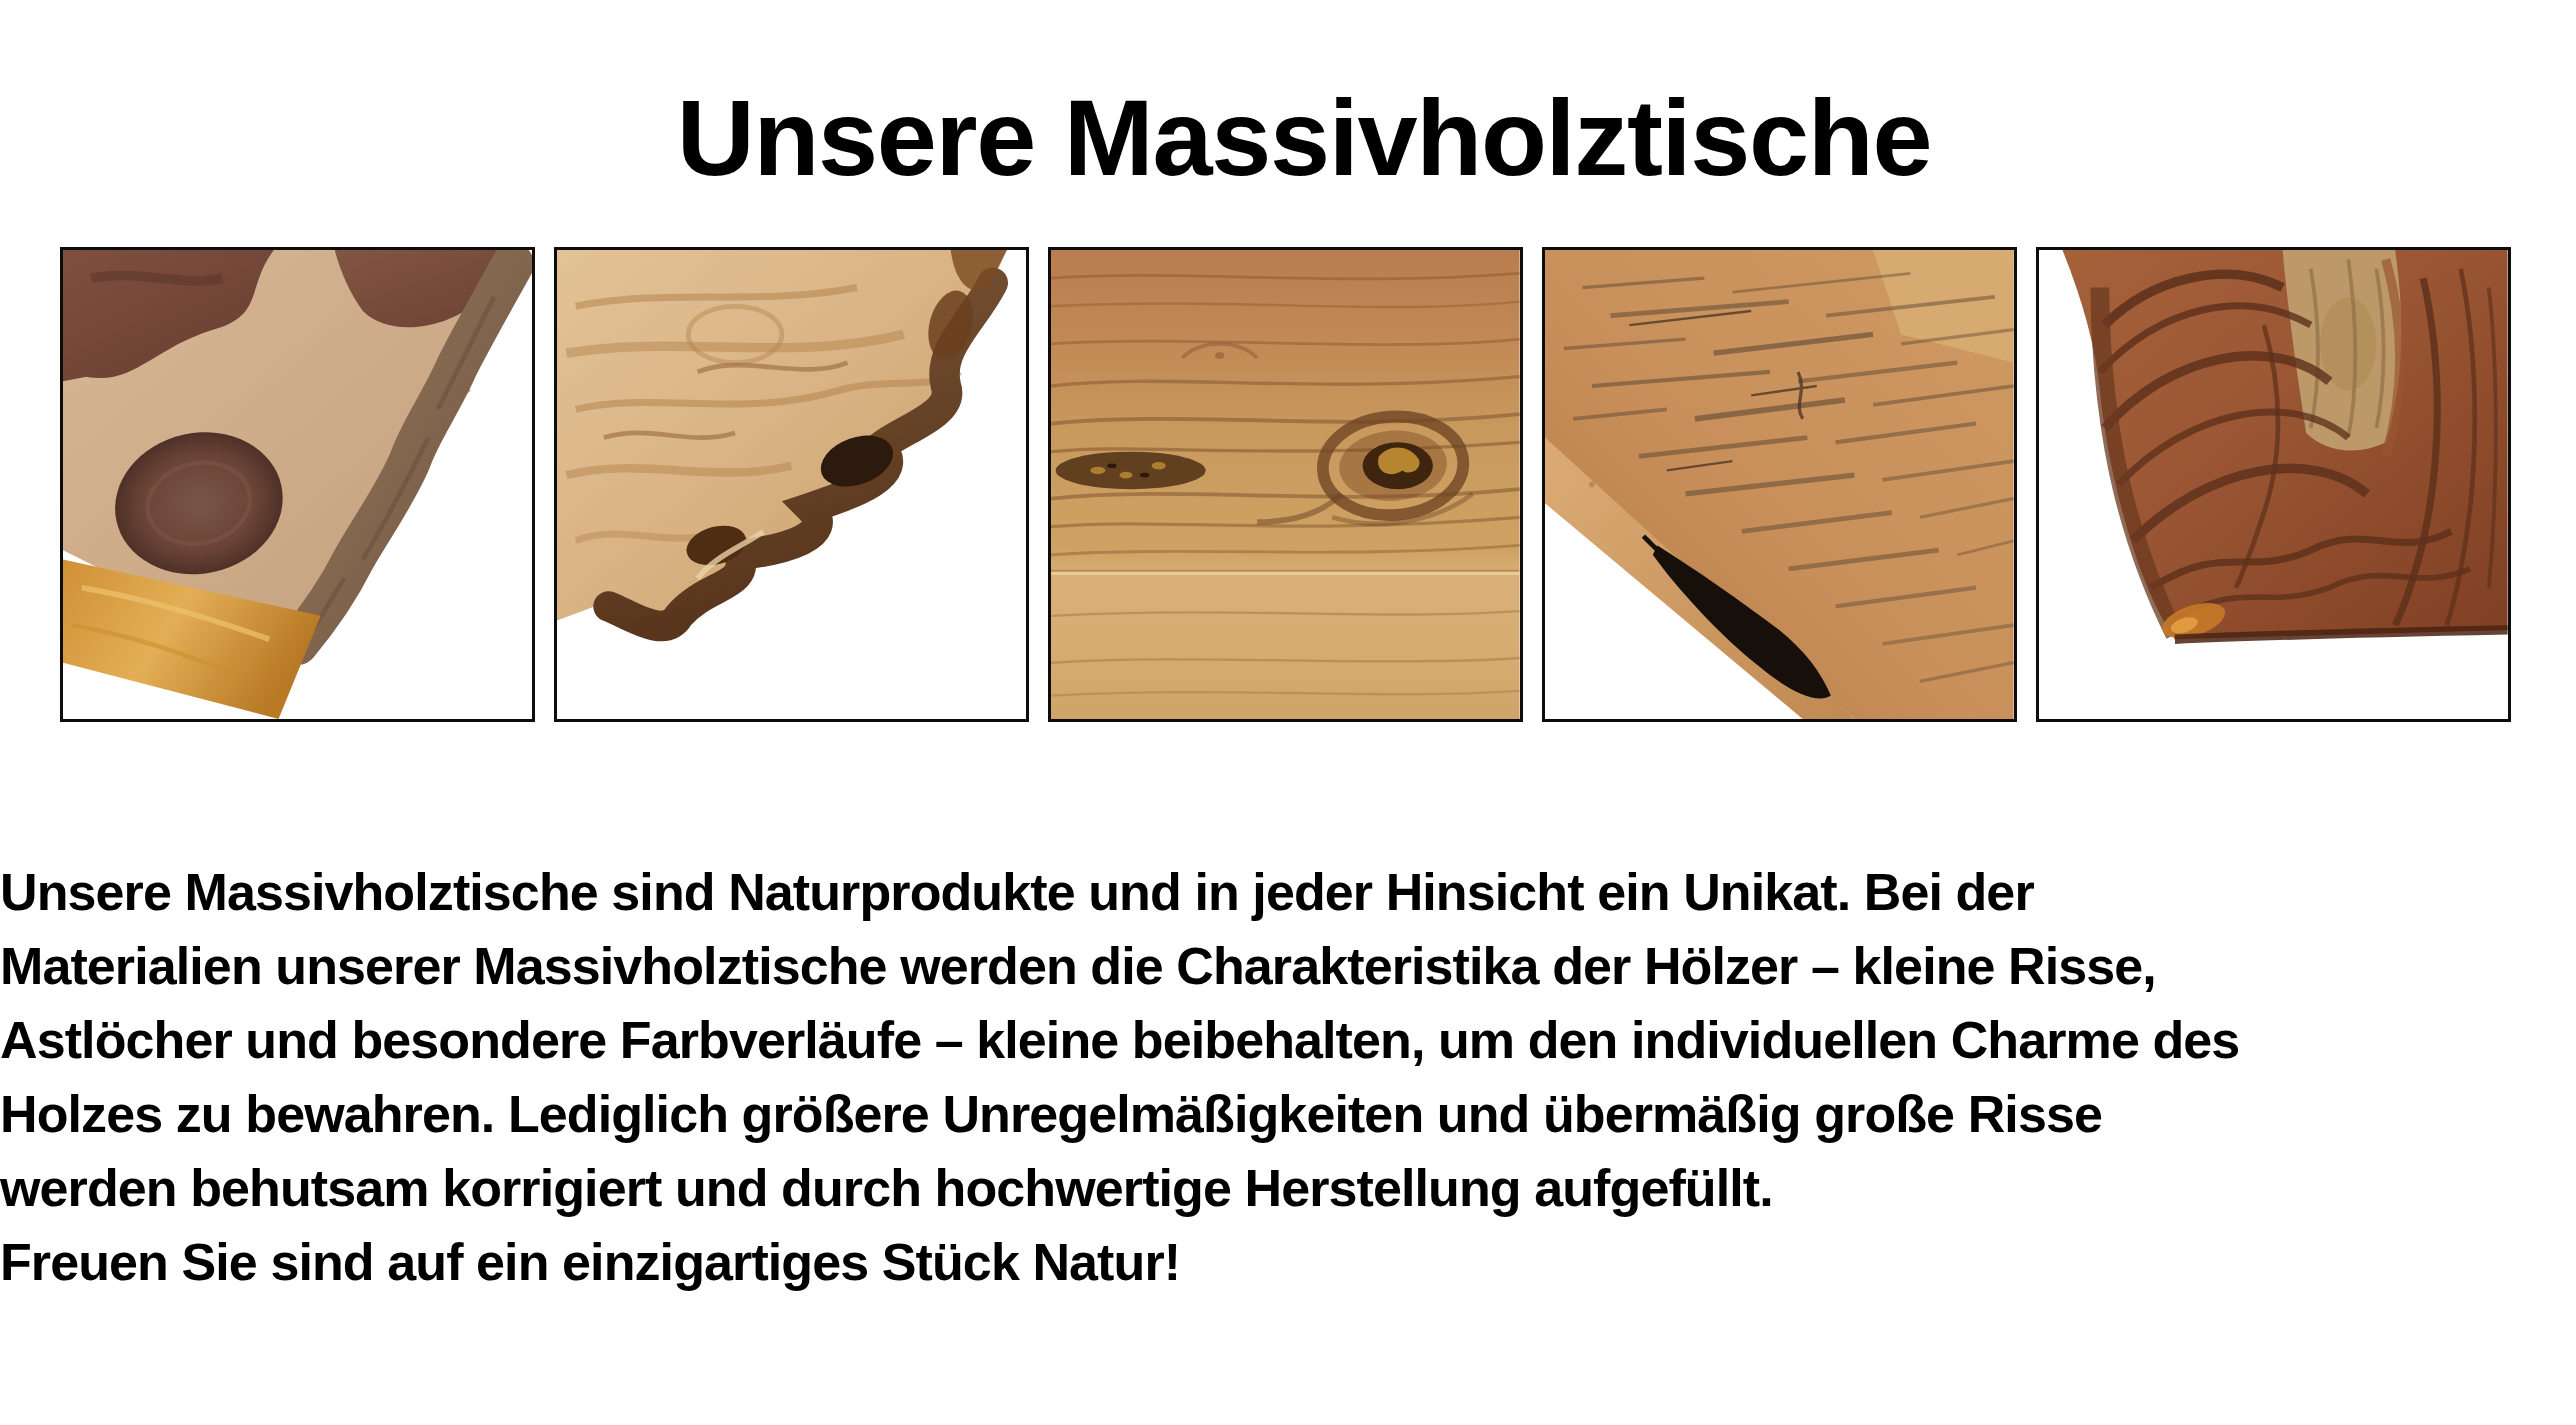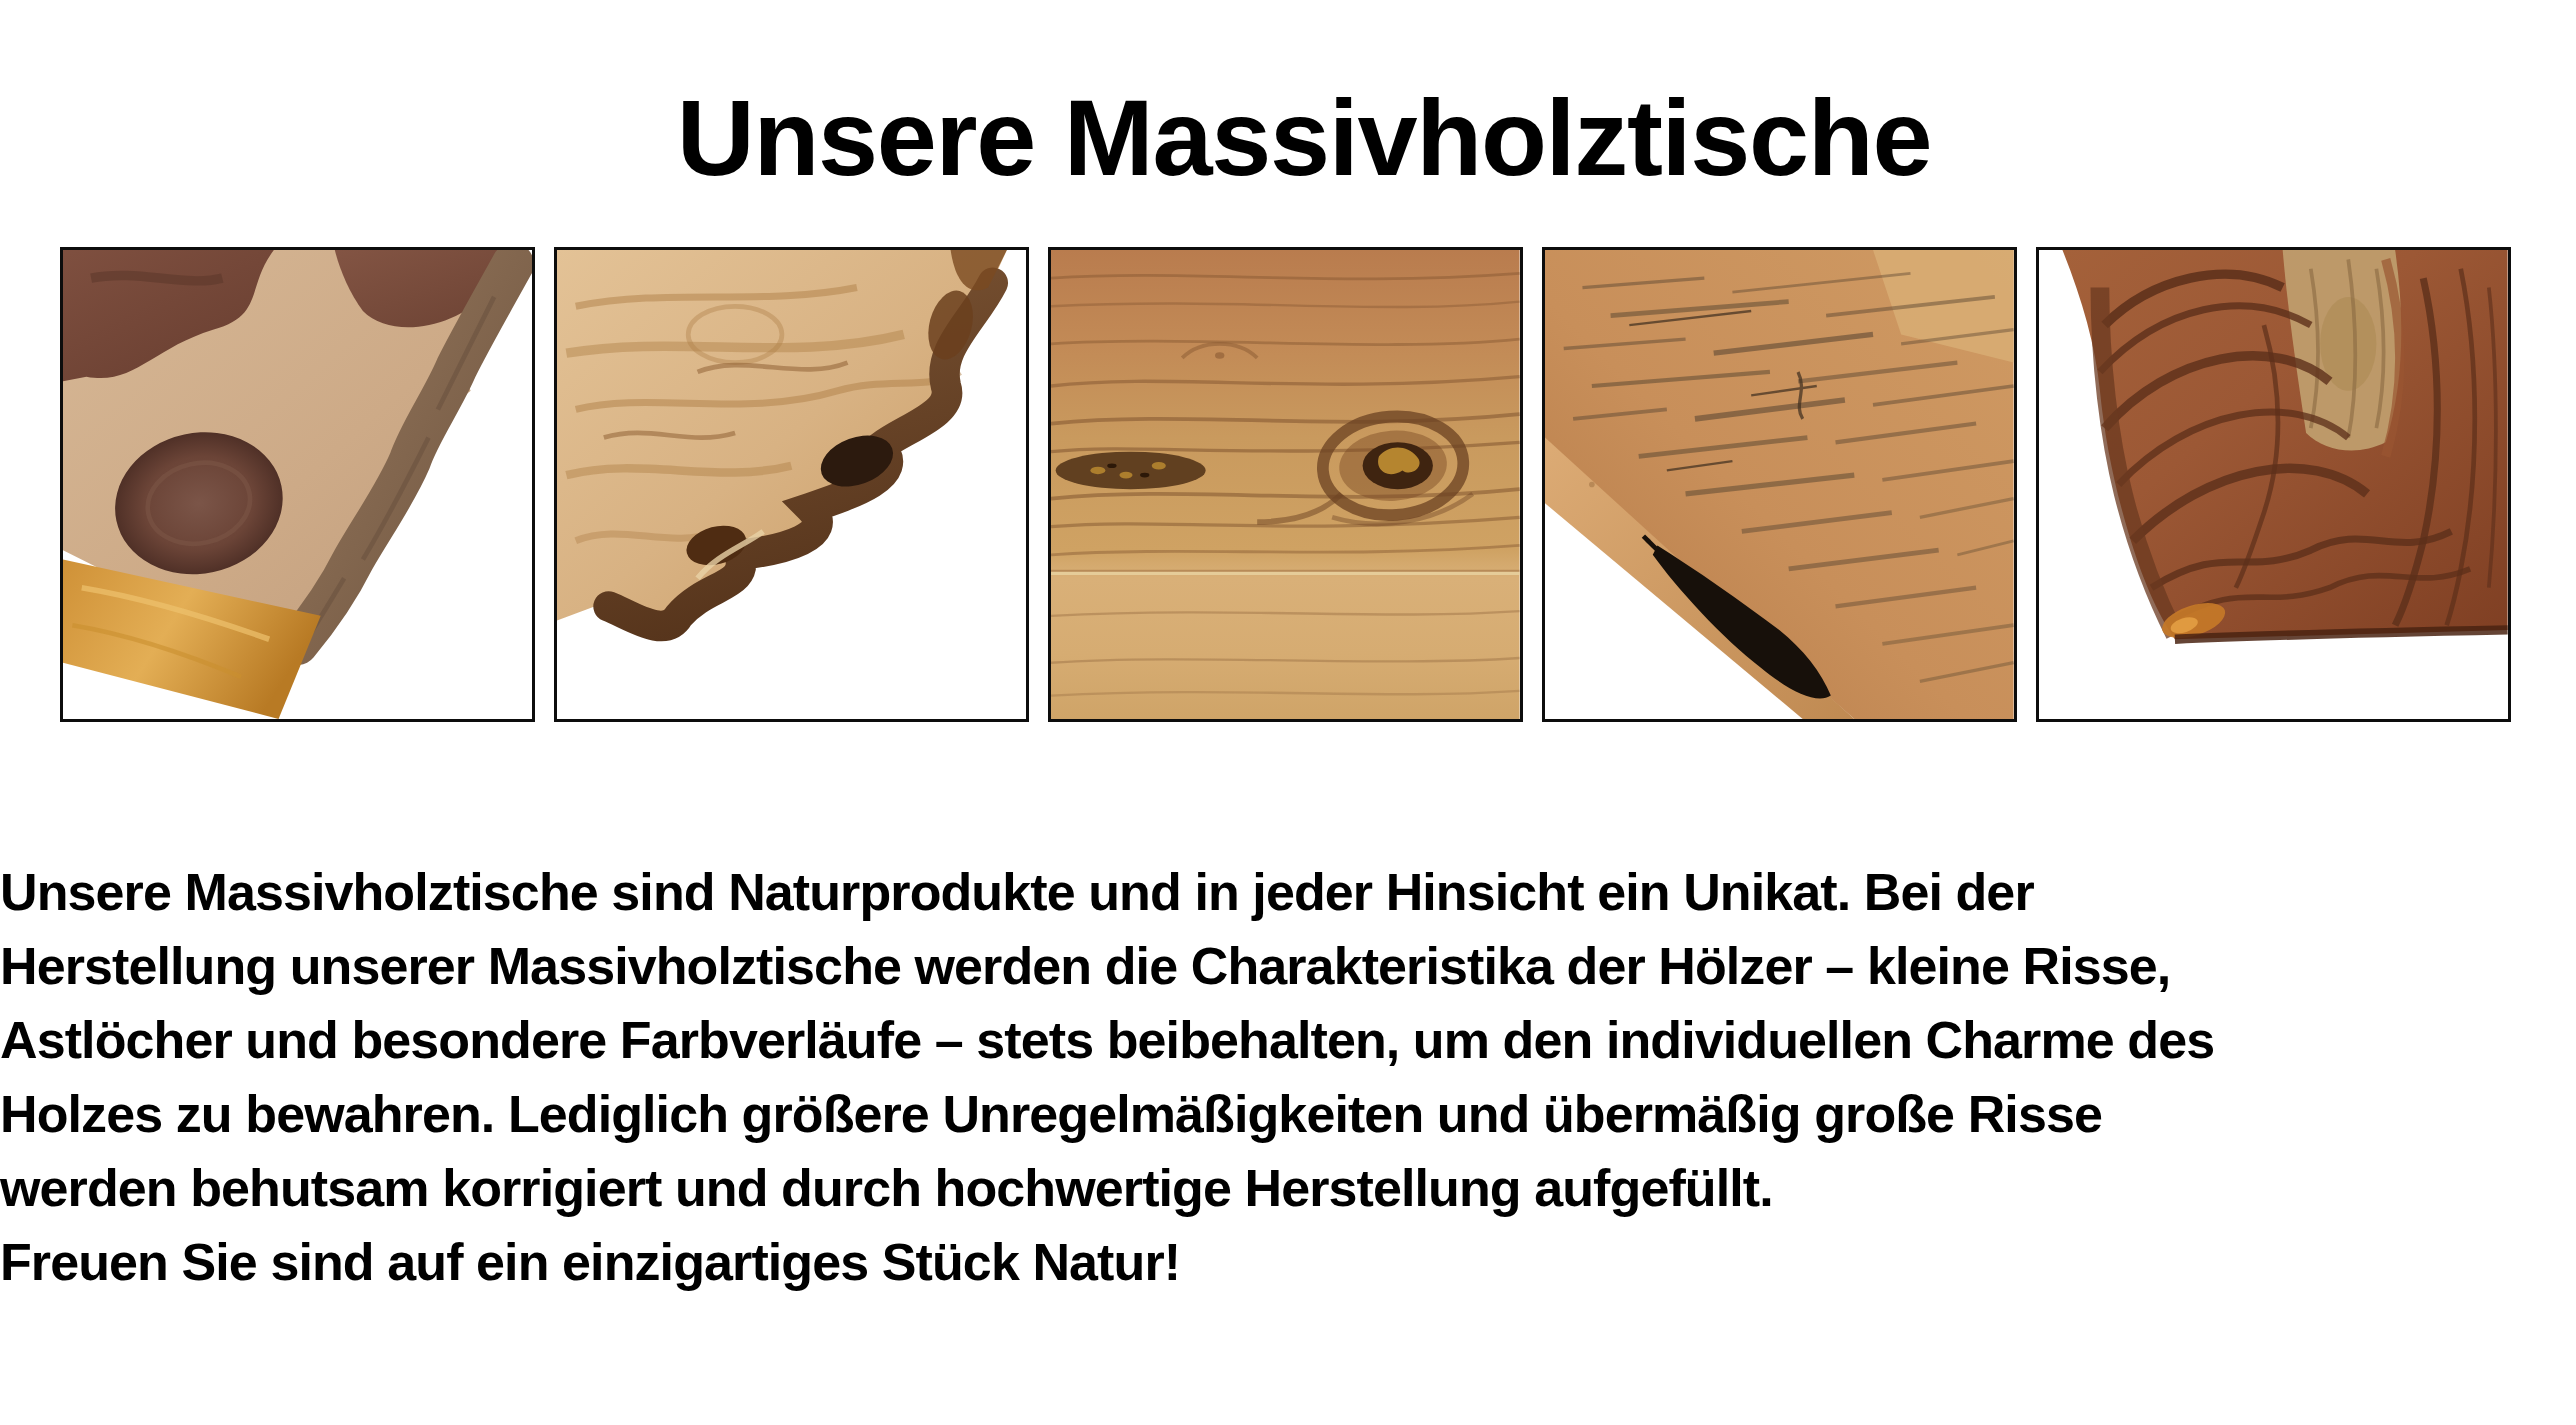--- a/index.html
+++ b/index.html
@@ -265,19 +265,19 @@
       <ellipse cx="33" cy="79" rx="7" ry="3.2" fill="var(--c3,#c77a28)" opacity="0.9" transform="rotate(-18 33 79)"></ellipse>
       <ellipse cx="31" cy="80" rx="3" ry="1.5" fill="#e09a40" transform="rotate(-18 31 80)"></ellipse>
       <path d="M29,83 C50,82 75,81.5 100,81" stroke="#4a2312" stroke-width="2" opacity="0.85" fill="none"></path>
     </svg>
   </div>
 
 </div>
 
 <div class="description">
   <div class="line">Unsere Massivholztische sind Naturprodukte und in jeder Hinsicht ein Unikat. Bei der</div>
-  <div class="line">Herstellung unserer Massivholztische werden die Charakteristika der Hölzer – kleine Risse,</div>
-  <div class="line">Astlöcher und besondere Farbverläufe – stets beibehalten, um den individuellen Charme des</div>
+  <div class="line">Materialien unserer Massivholztische werden die Charakteristika der Hölzer – kleine Risse,</div>
+  <div class="line">Astlöcher und besondere Farbverläufe – kleine beibehalten, um den individuellen Charme des</div>
   <div class="line">Holzes zu bewahren. Lediglich größere Unregelmäßigkeiten und übermäßig große Risse</div>
   <div class="line">werden behutsam korrigiert und durch hochwertige Herstellung aufgefüllt.</div>
   <div class="line">Freuen Sie sind auf ein einzigartiges Stück Natur!</div>
 </div>
 
 
 </body></html>

